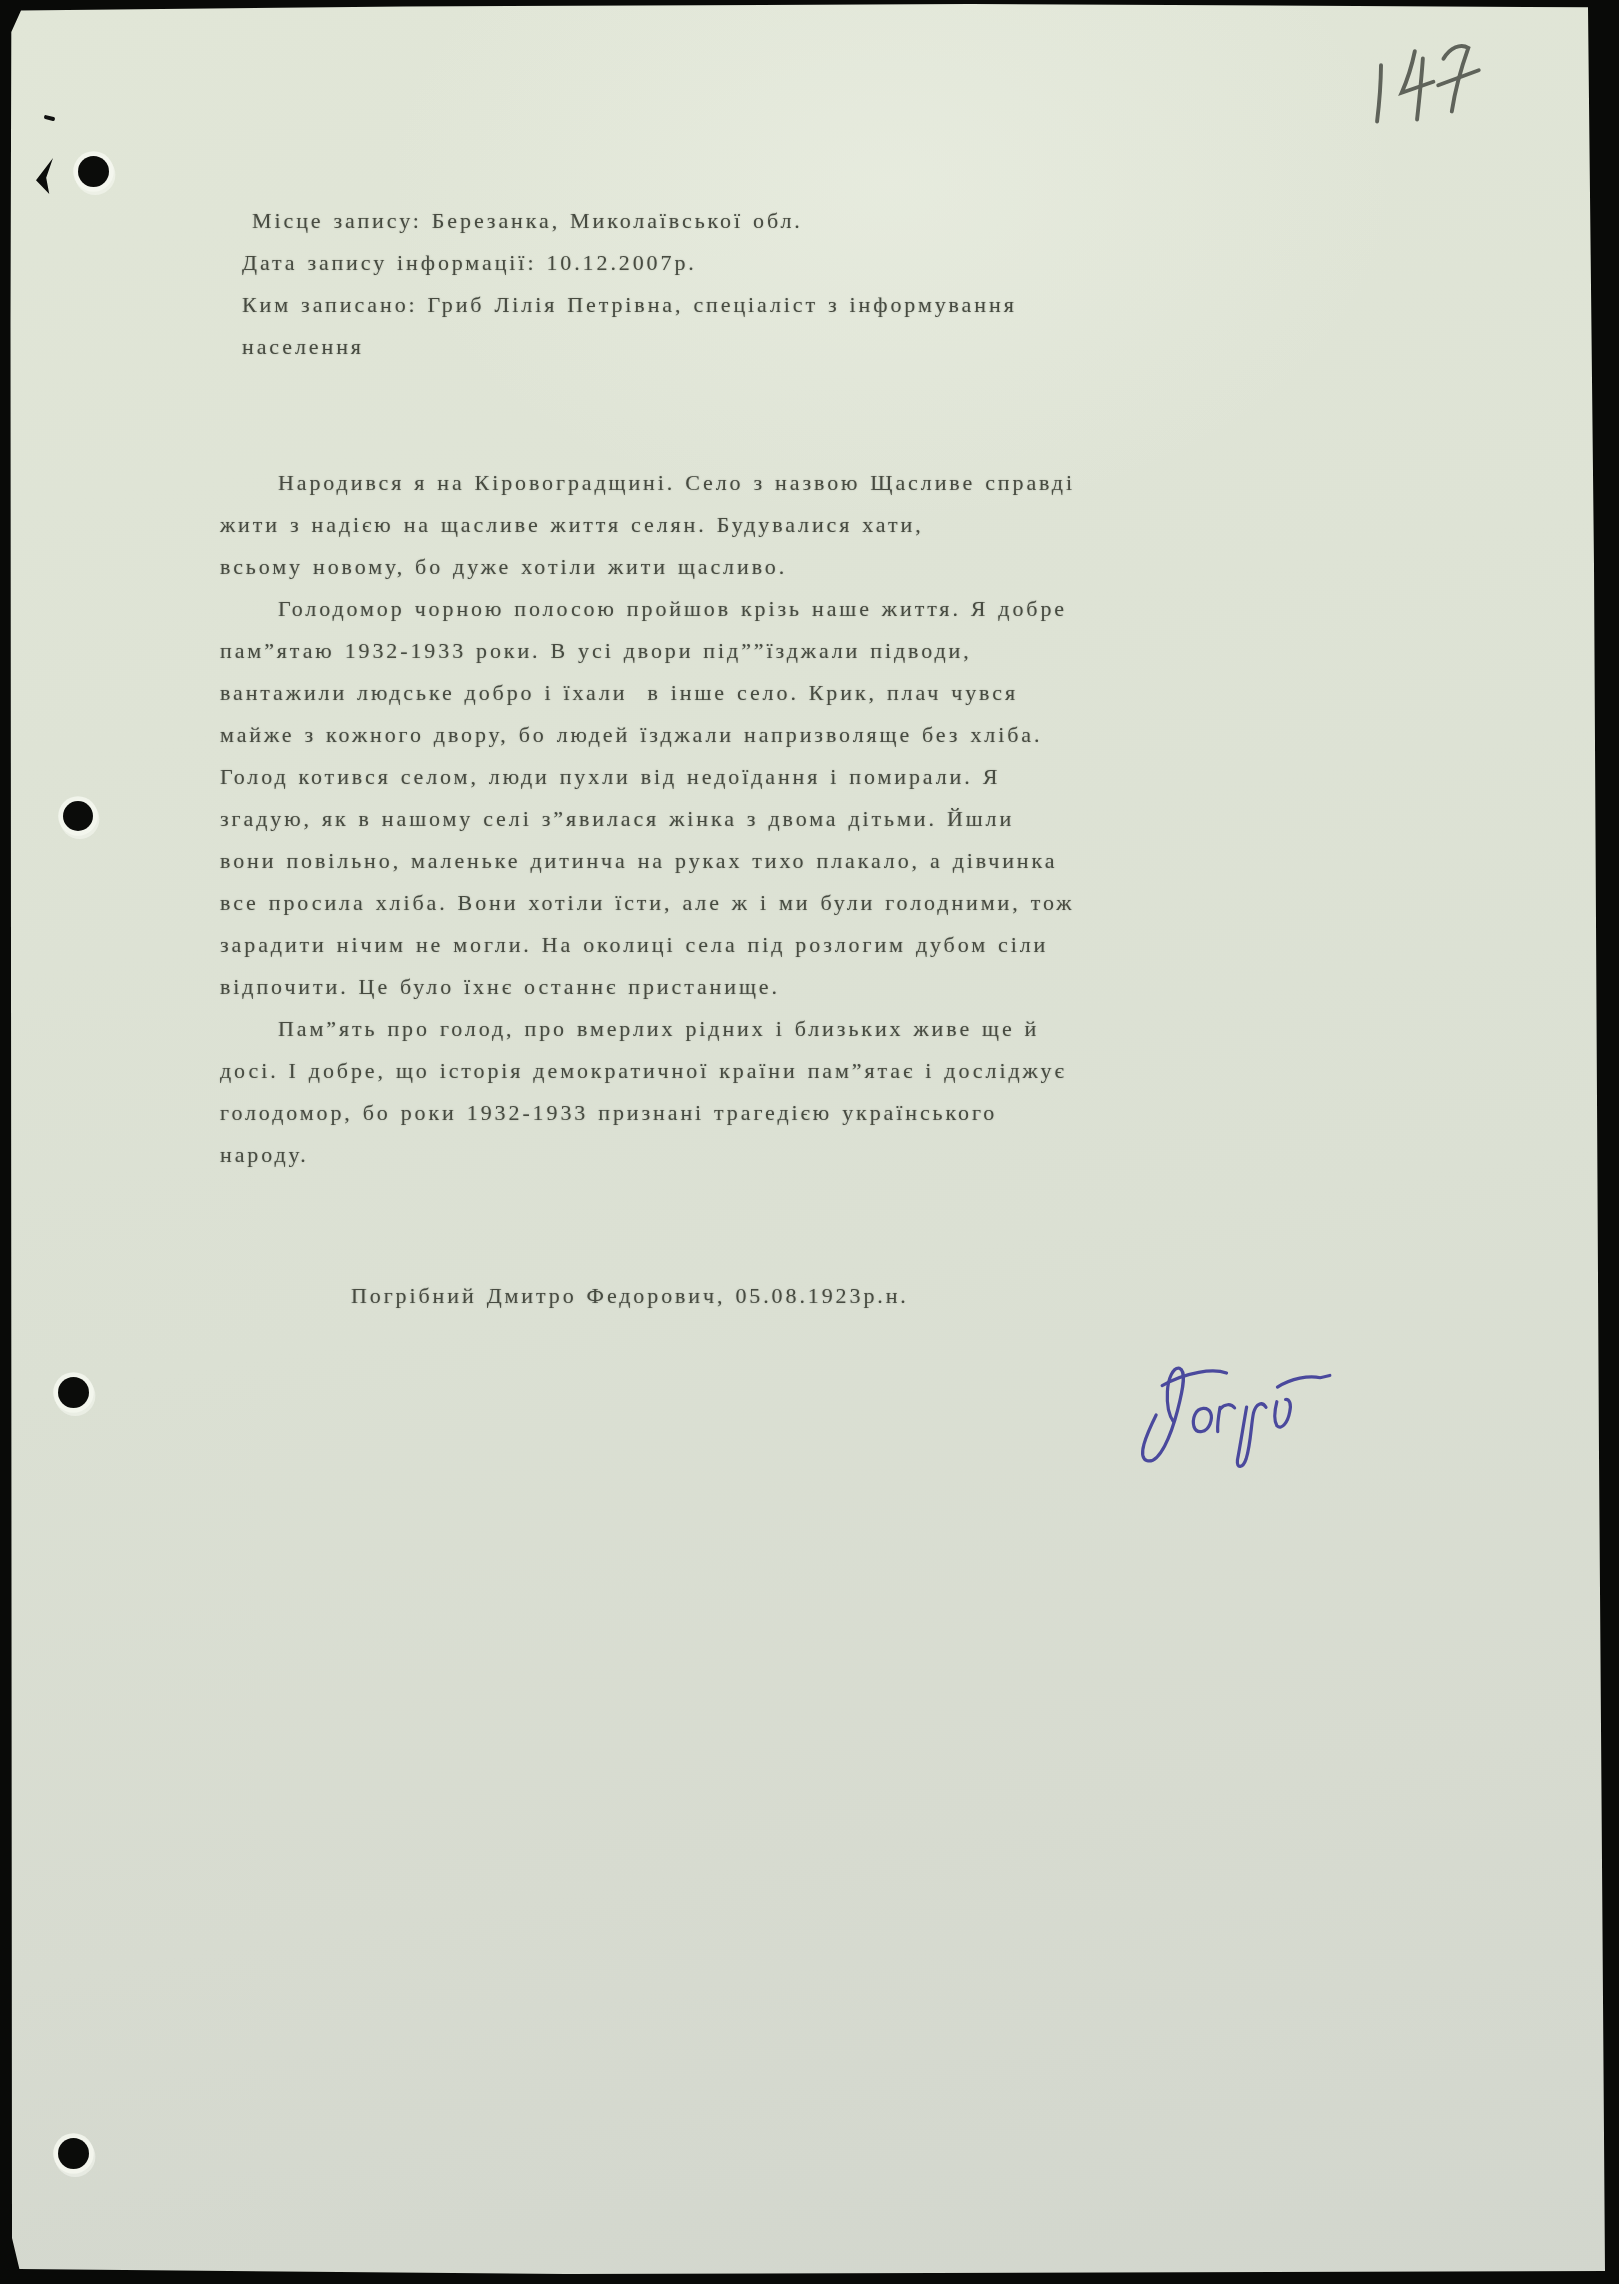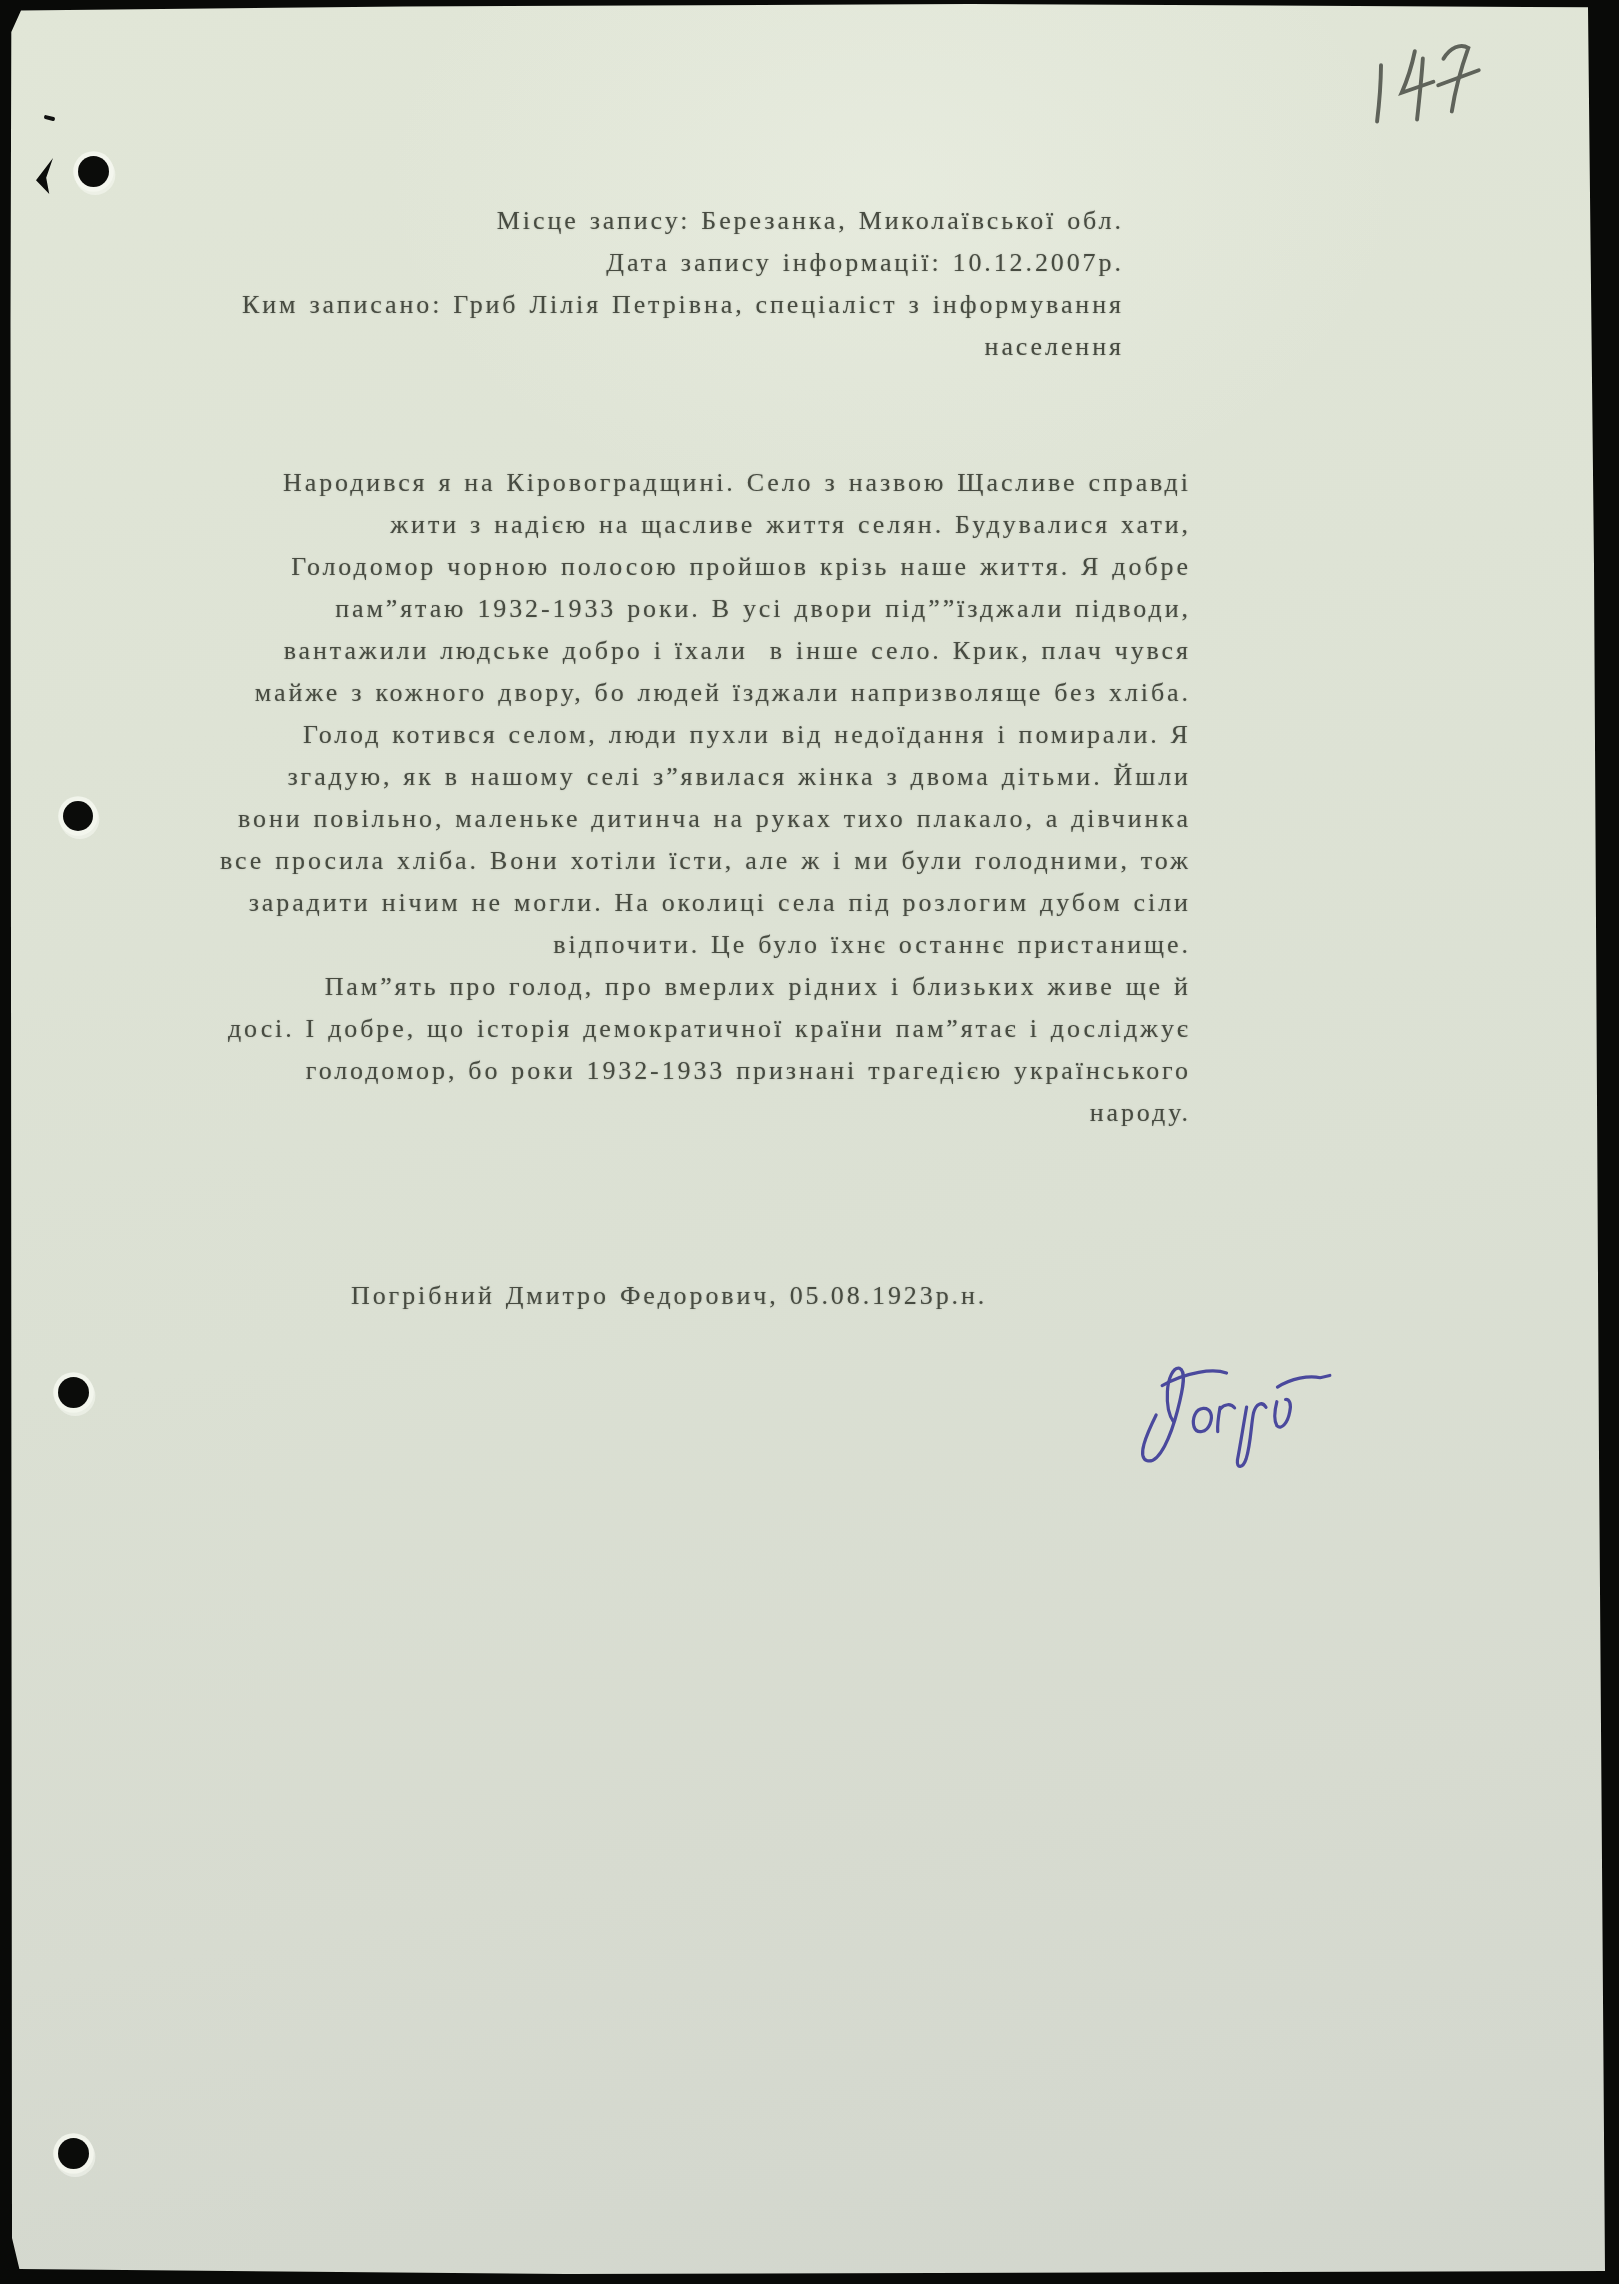--- a/index.html
+++ b/index.html
@@ -19,26 +19,25 @@
       10.5px 323px, 11.3px 32px
     );
     background:
       radial-gradient(727px 485px at 55% 8%, rgba(236,240,228,.55), rgba(236,240,228,0) 70%),
       linear-gradient(171deg,#e1e6d7 0%,#dee3d5 30%,#dbe0d3 55%,#d7dbd0 78%,#d2d6cd 100%);
     filter:drop-shadow(0 -2.4px 0 rgba(252,253,249,.85)) drop-shadow(-1.6px 0 0 rgba(248,250,244,.45)) drop-shadow(2.4px 1.6px 0 rgba(243,228,232,.55));
   }
   .line{
     white-space:pre;
     height:42px;line-height:42px;
-    font-size:26px;
+    font-size:22px;
     letter-spacing:2.9px;
     word-spacing:1.6px;
     color:#474b41;
     text-shadow:0 0 1.6px rgba(73,76,66,.38);
-    text-align:right;
   }
   .indent{padding-left:58px;}
   .header-block{position:absolute;left:242px;top:200px;}
   .body-block{position:absolute;left:220px;top:462px;}
   .attribution{position:absolute;left:351px;top:1275px;}
   .hole{
     position:absolute;border-radius:50%;
     background:#0b0c0a;
     box-shadow:0 0 0 4.8px rgba(244,247,239,.85), 1.6px 3.2px 0 4.8px rgba(250,252,246,.5);
   }
@@ -87,20 +86,21 @@
 <div class="header-block">
   <div class="line"> Місце запису: Березанка, Миколаївської обл.</div>
   <div class="line">Дата запису інформації: 10.12.2007р.</div>
   <div class="line">Ким записано: Гриб Лілія Петрівна, спеціаліст з інформування</div>
   <div class="line">населення</div>
 </div>
 
 <div class="body-block">
   <div class="line indent">Народився я на Кіровоградщині. Село з назвою Щасливе справді</div>
   <div class="line">жити з надією на щасливе життя селян. Будувалися хати,</div>
+  <div class="line">всьому новому, бо дуже хотіли жити щасливо.</div>
 
   <div class="line indent">Голодомор чорною полосою пройшов крізь наше життя. Я добре</div>
   <div class="line">пам”ятаю 1932-1933 роки. В усі двори під””їзджали підводи,</div>
   <div class="line">вантажили людське добро і їхали  в інше село. Крик, плач чувся</div>
   <div class="line">майже з кожного двору, бо людей їзджали напризволяще без хліба.</div>
   <div class="line">Голод котився селом, люди пухли від недоїдання і помирали. Я</div>
   <div class="line">згадую, як в нашому селі з”явилася жінка з двома дітьми. Йшли</div>
   <div class="line">вони повільно, маленьке дитинча на руках тихо плакало, а дівчинка</div>
   <div class="line">все просила хліба. Вони хотіли їсти, але ж і ми були голодними, тож</div>
   <div class="line">зарадити нічим не могли. На околиці села під розлогим дубом сіли</div>

